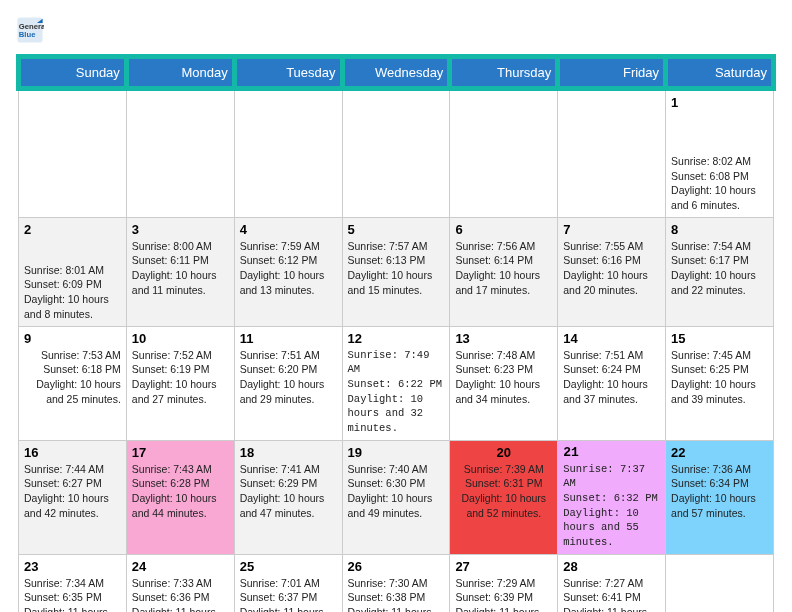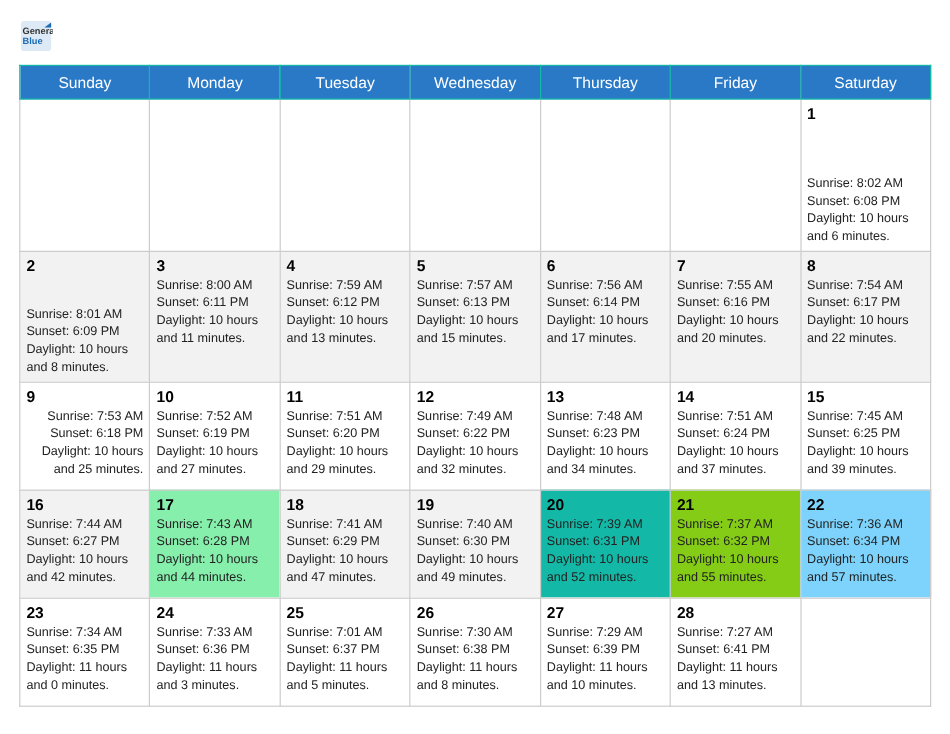--- a/index.html
+++ b/index.html
@@ -39,24 +39,24 @@
     }
     .calendar {
       width: 100%;
       border-collapse: collapse;
       font-size: 11px;
     }
     .calendar th {
       background-color: #2979c7;
       color: #fff;
       padding: 6px 4px;
-      text-align: center;
+      text-align: right;
       font-size: 13px;
       font-weight: normal;
-      border: 1px solid #14b8a6;
+      border: 5px solid #14b8a6;
     }
     .calendar td {
       border: 1px solid #ccc;
       vertical-align: top;
       padding: 4px 5px;
       height: 90px;
       width: calc(100% / 7);
       background: #fff;
     }
     .calendar tr:nth-child(even) td {
@@ -184,21 +184,21 @@
 Daylight: 10 hours and 27 minutes.</div>
         </td>
         <td>
           <div class="day-number">11</div>
           <div class="day-info" style="white-space: pre-line;">Sunrise: 7:51 AM
 Sunset: 6:20 PM
 Daylight: 10 hours and 29 minutes.</div>
         </td>
         <td>
           <div class="day-number">12</div>
-          <div class="day-info" style="white-space: pre-line;">Sunrise: 7:49 AM
+          <div class="day-info" style="white-space: pre-line; font-family: Liberation Mono, monospace;">Sunrise: 7:49 AM
 Sunset: 6:22 PM
 Daylight: 10 hours and 32 minutes.</div>
         </td>
         <td>
           <div class="day-number">13</div>
           <div class="day-info" style="white-space: pre-line;">Sunrise: 7:48 AM
 Sunset: 6:23 PM
 Daylight: 10 hours and 34 minutes.</div>
         </td>
         <td>
@@ -214,45 +214,45 @@
 Daylight: 10 hours and 39 minutes.</div>
         </td>
       </tr>
       <tr>
         <td style="background: rgb(242, 242, 242);">
           <div class="day-number">16</div>
           <div class="day-info" style="white-space: pre-line;">Sunrise: 7:44 AM
 Sunset: 6:27 PM
 Daylight: 10 hours and 42 minutes.</div>
         </td>
-        <td style="background: #86efac;">
+        <td style="background: #f9a8d4;">
           <div class="day-number">17</div>
           <div class="day-info" style="white-space: pre-line;">Sunrise: 7:43 AM
 Sunset: 6:28 PM
 Daylight: 10 hours and 44 minutes.</div>
         </td>
         <td style="background: rgb(242, 242, 242);">
           <div class="day-number">18</div>
           <div class="day-info" style="white-space: pre-line;">Sunrise: 7:41 AM
 Sunset: 6:29 PM
 Daylight: 10 hours and 47 minutes.</div>
         </td>
         <td style="background: rgb(242, 242, 242);">
           <div class="day-number">19</div>
           <div class="day-info" style="white-space: pre-line;">Sunrise: 7:40 AM
 Sunset: 6:30 PM
 Daylight: 10 hours and 49 minutes.</div>
         </td>
-        <td style="background: #14b8a6;">
+        <td style="background: #ef4444; text-align: center;">
           <div class="day-number">20</div>
           <div class="day-info" style="white-space: pre-line;">Sunrise: 7:39 AM
 Sunset: 6:31 PM
 Daylight: 10 hours and 52 minutes.</div>
         </td>
-        <td style="background: #84cc16;">
+        <td style="background: #f0abfc; font-family: Liberation Mono, monospace;">
           <div class="day-number">21</div>
           <div class="day-info" style="white-space: pre-line;">Sunrise: 7:37 AM
 Sunset: 6:32 PM
 Daylight: 10 hours and 55 minutes.</div>
         </td>
         <td style="background: #7dd3fc;">
           <div class="day-number">22</div>
           <div class="day-info" style="white-space: pre-line;">Sunrise: 7:36 AM
 Sunset: 6:34 PM
 Daylight: 10 hours and 57 minutes.</div>

